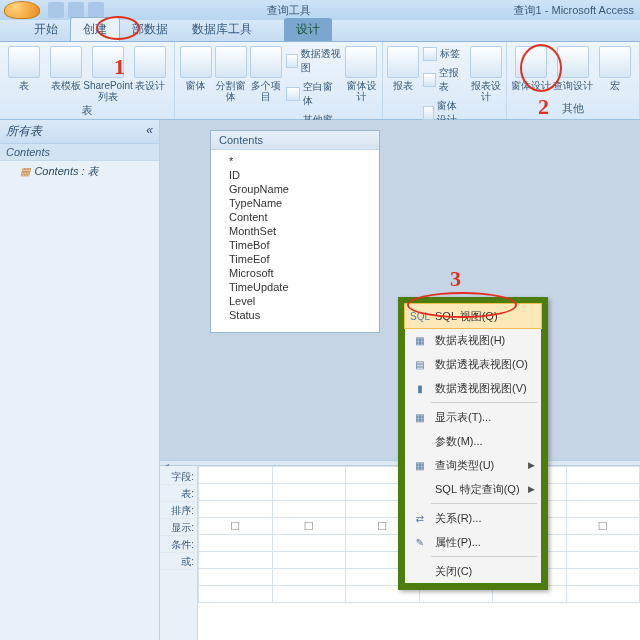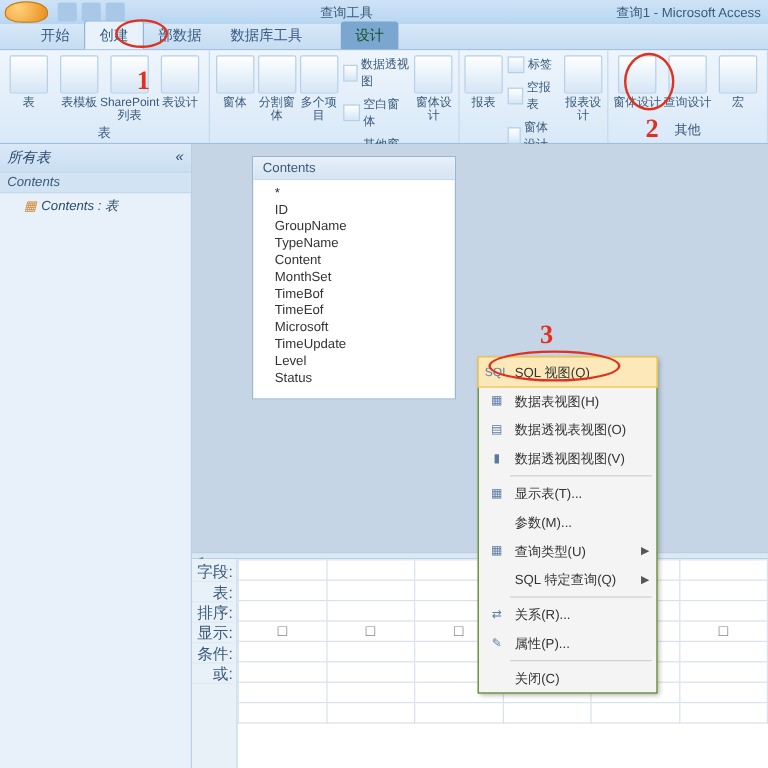--- a/index.html
+++ b/index.html
@@ -39,29 +39,29 @@
 .upper { position: absolute; top: 0; left: 0; right: 0; height: 340px; background: #c5d5e5; }
 .fieldbox { position: absolute; top: 10px; left: 50px; width: 170px; background: #fff; border: 1px solid #9ab7d0; }
 .fieldbox-hdr { background: linear-gradient(#e8f0f8,#d5e4f2); padding: 3px 8px; font-size: 11px; color: #3a5a7a; border-bottom: 1px solid #c3daee; }
 .fieldbox ul { list-style: none; padding: 4px 8px 10px 18px; font-size: 11px; color: #333; }
 .fieldbox li { padding: 1px 0; }
 
 .splitter { position: absolute; top: 340px; left: 0; right: 0; height: 6px; background: #dce8f3; border-top: 1px solid #b8d0e6; border-bottom: 1px solid #b8d0e6; }
 .splitter::before { content:"◄"; position:absolute; left:2px; font-size:9px; color:#6a8aad; }
 
 .grid { position: absolute; top: 346px; left: 0; right: 0; bottom: 0; background: #fff; display: flex; }
-.grid-labels { width: 38px; background: #e8f0f8; border-right: 1px solid #c3daee; font-size: 13px; color: #3a5a7a; text-align: right; padding-right: 3px; padding-top: 2px; }
+.grid-labels { width: 38px; background: #e8f0f8; border-right: 1px solid #c3daee; font-size: 10px; color: #3a5a7a; text-align: right; padding-right: 3px; padding-top: 2px; }
 .grid-labels div { height: 17px; line-height: 17px; border-bottom: 1px solid #e0e8f0; }
 .grid-cols { flex: 1; overflow: hidden; }
 .grid-cols table { border-collapse: collapse; width: 100%; }
 .grid-cols td { border: 1px solid #d8e2ec; height: 17px; width: 95px; font-size: 10px; }
 .grid-cols td.chk { text-align: center; }
 .grid-cols td.chk::before { content: "☐"; color: #888; font-size: 11px; }
 
-.ctx { position: absolute; width: 150px; background: #f4f4f4; border: 1px solid #4d7c0f; box-shadow: 2px 2px 4px rgba(0,0,0,.3); font-size: 11px; color: #333; z-index: 50; }
+.ctx { position: absolute; width: 150px; background: #f4f4f4; border: 7px solid #4d7c0f; box-shadow: 2px 2px 4px rgba(0,0,0,.3); font-size: 11px; color: #333; z-index: 50; }
 .ctx .row { display: flex; align-items: center; padding: 4px 6px; cursor: pointer; }
 .ctx .row.hi { background: #fce8b8; border: 1px solid #eec04a; margin: -1px; }
 .ctx .ic { width: 18px; height: 16px; margin-right: 6px; display: inline-flex; align-items: center; justify-content: center; font-size: 10px; color: #5a7aa0; }
 .ctx .arrow { margin-left: auto; font-size: 9px; color: #555; }
 .ctx .sep { height: 1px; background: #d0d0d0; margin: 2px 4px 2px 26px; }
 
 .anno-circle { position: absolute; border: 2px solid #e03020; border-radius: 50%; pointer-events: none; z-index: 90; }
 .anno-num { position: absolute; color: #e03020; font-size: 22px; font-family: "Times New Roman", serif; font-weight: bold; z-index: 91; pointer-events:none; }
 </style>
 </head>

